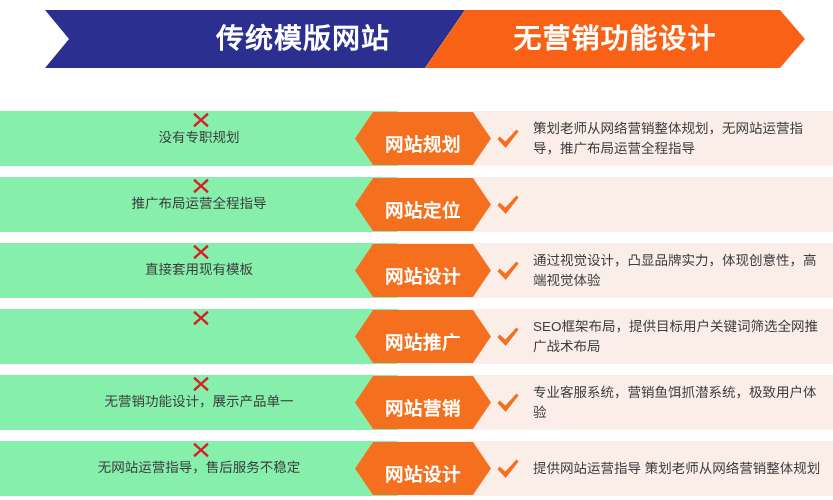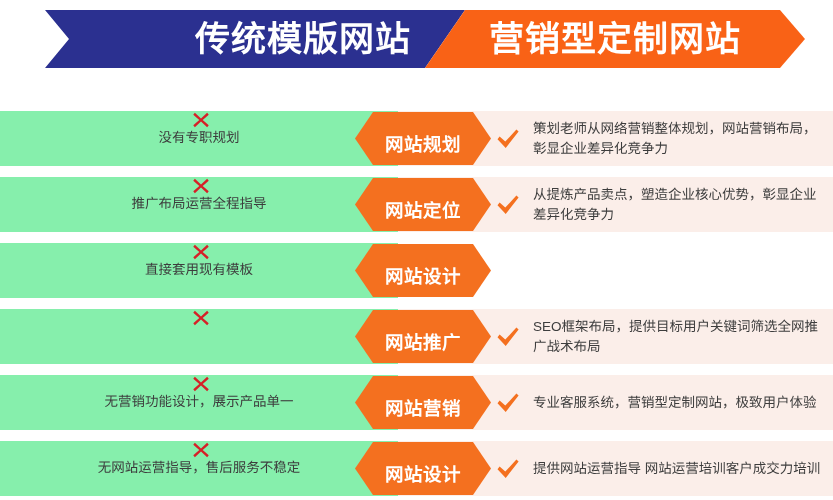--- a/index.html
+++ b/index.html
@@ -43,21 +43,21 @@
     background: #f96216;
     -webkit-clip-path: polygon(40px 0, 355px 0, 380px 29px, 355px 58px, 0 58px);
     clip-path: polygon(40px 0, 355px 0, 380px 29px, 355px 58px, 0 58px);
   }
   .banner-label {
     position: absolute;
     top: 0;
     height: 58px;
     line-height: 58px;
     color: #ffffff;
-    font-size: 35px;
+    font-size: 28px;
     font-weight: bold;
     letter-spacing: 1px;
     white-space: nowrap;
   }
   .banner-label-left {
     left: 148px;
     width: 220px;
     text-align: center;
   }
   .banner-label-right {
@@ -154,68 +154,73 @@
     white-space: nowrap;
   }
 </style>
 </head>
 <body>
 
 <div class="banner">
   <div class="banner-left"></div>
   <div class="banner-right"></div>
   <div class="banner-label banner-label-left">传统模版网站</div>
-  <div class="banner-label banner-label-right">营销型定制网站</div>
+  <div class="banner-label banner-label-right">无营销功能设计</div>
 </div>
 
 <div class="rows">
 
   <div class="row">
     <div class="row-left">
       <svg class="x-icon" viewBox="0 0 20 20">
         <path d="M3.2 2.0 L10 8.3 L16.8 2.0 L18.6 4.2 L11.9 10.0 L18.6 15.8 L16.8 18.0 L10 11.7 L3.2 18.0 L1.4 15.8 L8.1 10.0 L1.4 4.2 Z" fill="#d62027"></path>
       </svg>
       <span class="left-text">没有专职规划</span>
     </div>
     <div class="row-right">
       <svg class="check-icon" viewBox="0 0 24 22">
         <path d="M1.5 11.2 L3.6 8.6 L9.3 13.6 L20.4 1.6 L22.6 3.4 L9.7 20.0 Z" fill="#f4701f"></path>
       </svg>
-      <span class="right-text">策划老师从网络营销整体规划，网站营销布局，彰显企业差异化竞争力</span>
+      <span class="right-text">策划老师从网络营销整体规划，无网站运营指导，推广布局运营全程指导</span>
     </div>
     <div class="badge">
       <span class="badge-label">网站规划</span>
     </div>
   </div>
 
   <div class="row">
     <div class="row-left">
       <svg class="x-icon" viewBox="0 0 20 20">
         <path d="M3.2 2.0 L10 8.3 L16.8 2.0 L18.6 4.2 L11.9 10.0 L18.6 15.8 L16.8 18.0 L10 11.7 L3.2 18.0 L1.4 15.8 L8.1 10.0 L1.4 4.2 Z" fill="#d62027"></path>
       </svg>
       <span class="left-text">推广布局运营全程指导</span>
     </div>
     <div class="row-right">
       <svg class="check-icon" viewBox="0 0 24 22">
         <path d="M1.5 11.2 L3.6 8.6 L9.3 13.6 L20.4 1.6 L22.6 3.4 L9.7 20.0 Z" fill="#f4701f"></path>
       </svg>
-      <span class="right-text">从提炼产品卖点，塑造企业核心优势，彰显企业差异化竞争力</span>
     </div>
     <div class="badge">
       <span class="badge-label">网站定位</span>
     </div>
   </div>
 
   <div class="row">
     <div class="row-left">
       <svg class="x-icon" viewBox="0 0 20 20">
         <path d="M3.2 2.0 L10 8.3 L16.8 2.0 L18.6 4.2 L11.9 10.0 L18.6 15.8 L16.8 18.0 L10 11.7 L3.2 18.0 L1.4 15.8 L8.1 10.0 L1.4 4.2 Z" fill="#d62027"></path>
       </svg>
       <span class="left-text">直接套用现有模板</span>
     </div>
+    <div class="row-right">
+      <svg class="check-icon" viewBox="0 0 24 22">
+        <path d="M1.5 11.2 L3.6 8.6 L9.3 13.6 L20.4 1.6 L22.6 3.4 L9.7 20.0 Z" fill="#f4701f"></path>
+      </svg>
+      <span class="right-text">通过视觉设计，凸显品牌实力，体现创意性，高端视觉体验</span>
+    </div>
     <div class="badge">
       <span class="badge-label">网站设计</span>
     </div>
   </div>
 
   <div class="row">
     <div class="row-left">
       <svg class="x-icon" viewBox="0 0 20 20">
         <path d="M3.2 2.0 L10 8.3 L16.8 2.0 L18.6 4.2 L11.9 10.0 L18.6 15.8 L16.8 18.0 L10 11.7 L3.2 18.0 L1.4 15.8 L8.1 10.0 L1.4 4.2 Z" fill="#d62027"></path>
       </svg>
@@ -235,38 +240,38 @@
     <div class="row-left">
       <svg class="x-icon" viewBox="0 0 20 20">
         <path d="M3.2 2.0 L10 8.3 L16.8 2.0 L18.6 4.2 L11.9 10.0 L18.6 15.8 L16.8 18.0 L10 11.7 L3.2 18.0 L1.4 15.8 L8.1 10.0 L1.4 4.2 Z" fill="#d62027"></path>
       </svg>
       <span class="left-text">无营销功能设计，展示产品单一</span>
     </div>
     <div class="row-right">
       <svg class="check-icon" viewBox="0 0 24 22">
         <path d="M1.5 11.2 L3.6 8.6 L9.3 13.6 L20.4 1.6 L22.6 3.4 L9.7 20.0 Z" fill="#f4701f"></path>
       </svg>
-      <span class="right-text">专业客服系统，营销型定制网站，极致用户体验</span>
+      <span class="right-text">专业客服系统，营销鱼饵抓潜系统，极致用户体验</span>
     </div>
     <div class="badge">
       <span class="badge-label">网站营销</span>
     </div>
   </div>
 
   <div class="row">
     <div class="row-left">
       <svg class="x-icon" viewBox="0 0 20 20">
         <path d="M3.2 2.0 L10 8.3 L16.8 2.0 L18.6 4.2 L11.9 10.0 L18.6 15.8 L16.8 18.0 L10 11.7 L3.2 18.0 L1.4 15.8 L8.1 10.0 L1.4 4.2 Z" fill="#d62027"></path>
       </svg>
       <span class="left-text">无网站运营指导，售后服务不稳定</span>
     </div>
     <div class="row-right">
       <svg class="check-icon" viewBox="0 0 24 22">
         <path d="M1.5 11.2 L3.6 8.6 L9.3 13.6 L20.4 1.6 L22.6 3.4 L9.7 20.0 Z" fill="#f4701f"></path>
       </svg>
-      <span class="right-text">提供网站运营指导 网站运营培训客户成交力培训</span>
+      <span class="right-text">提供网站运营指导 策划老师从网络营销整体规划</span>
     </div>
     <div class="badge">
       <span class="badge-label">网站设计</span>
     </div>
   </div>
 
 </div>
 
 </body></html>

